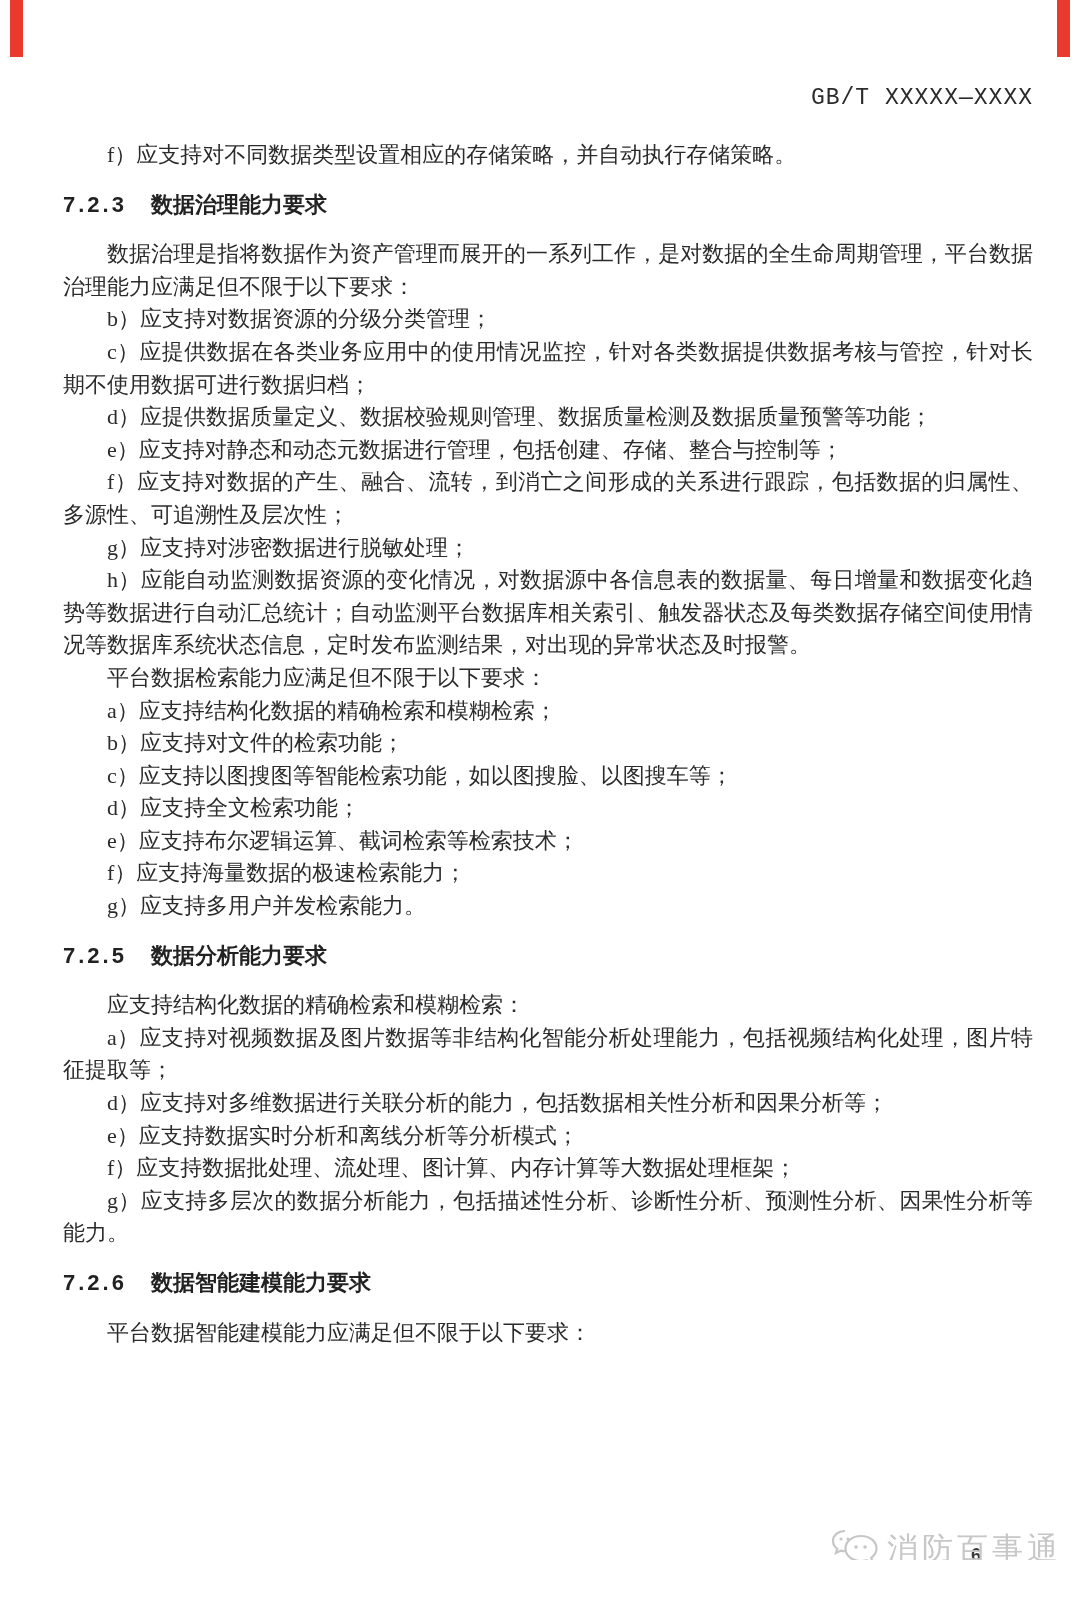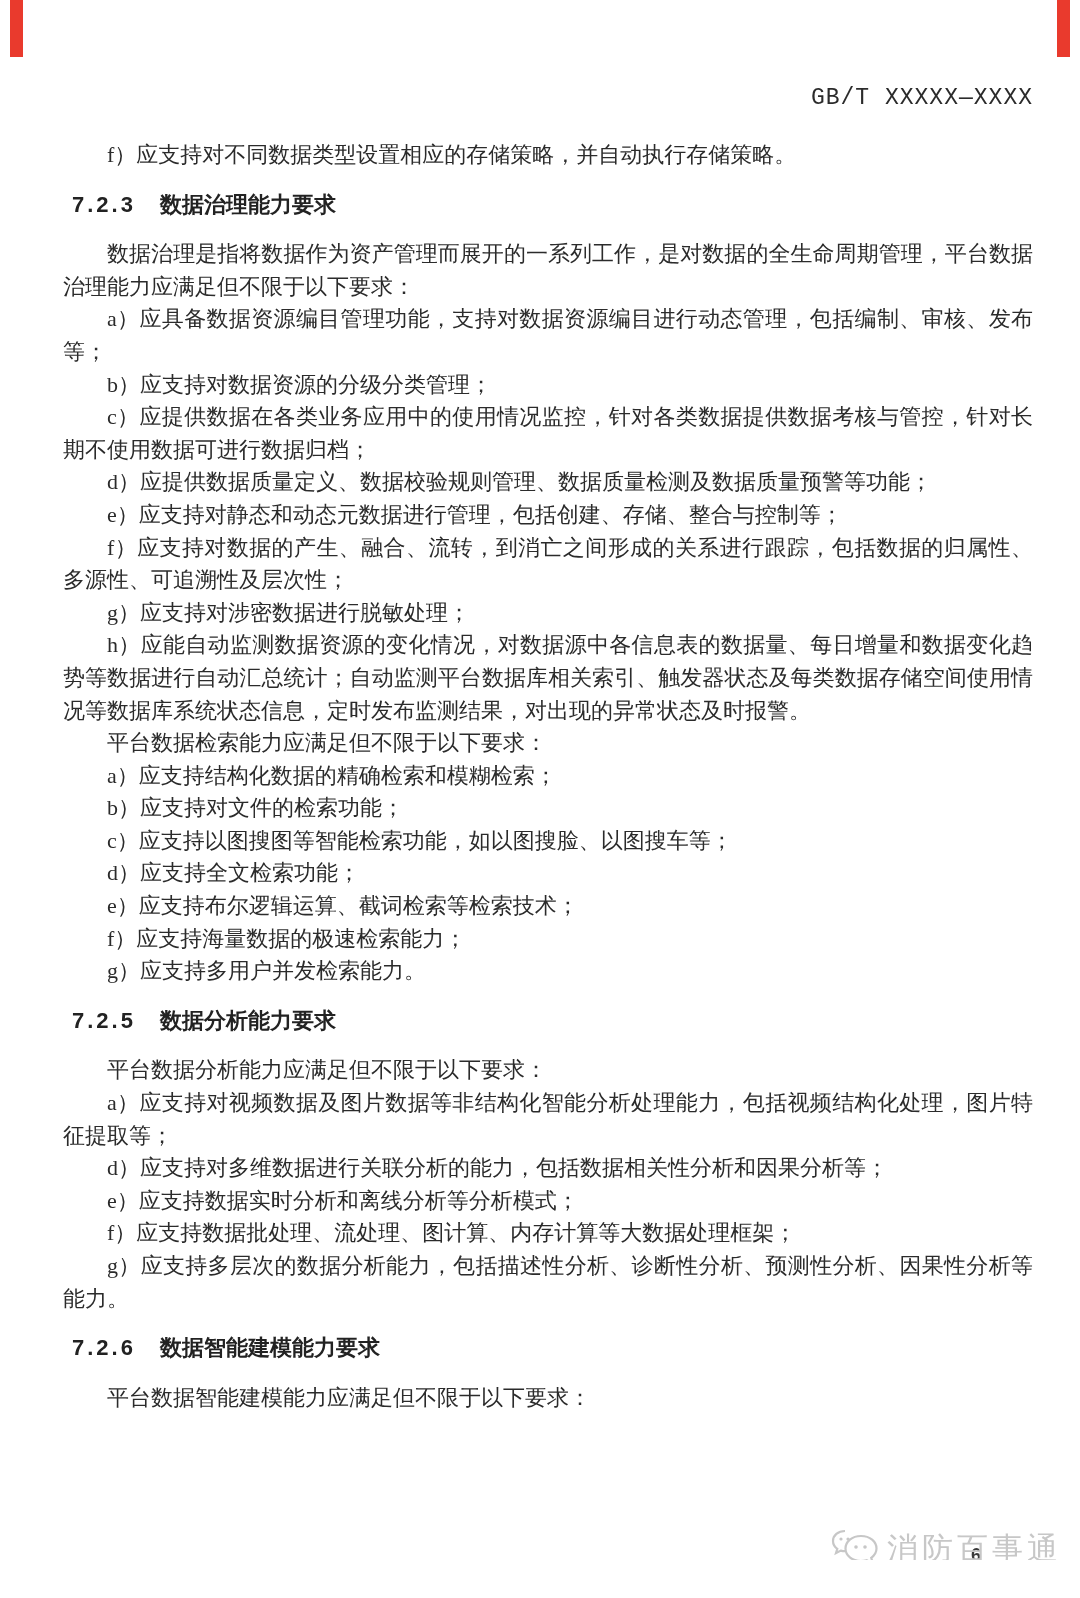--- a/index.html
+++ b/index.html
@@ -45,21 +45,21 @@
     right: 47px;
   }
   .doc-body p {
     font-size: 22px;
     line-height: 32.6px;
     text-indent: 44px;
     text-align: justify;
     color: #2b2b2b;
   }
   .clause-heading {
-    margin: 17px 0 17px 9px;
+    margin: 17px 0 17px 0;
     font-family: "Liberation Sans", "DejaVu Sans", sans-serif;
     font-size: 22px;
     line-height: 32.6px;
     font-weight: bold;
     color: #222222;
     white-space: nowrap;
   }
   .clause-number {
     display: inline-block;
     letter-spacing: 3px;
@@ -102,38 +102,37 @@
   <div class="edge-mark left"></div>
   <div class="edge-mark right"></div>
 
   <div class="doc-header">GB/T XXXXX—XXXX</div>
 
   <div class="doc-body">
 
   <p>f）应支持对不同数据类型设置相应的存储策略，并自动执行存储策略。</p>
       <div class="clause-heading"><span class="clause-number">7.2.3</span><span class="clause-title">数据治理能力要求</span></div>
       <p>数据治理是指将数据作为资产管理而展开的一系列工作，是对数据的全生命周期管理，平台数据治理能力应满足但不限于以下要求：</p>
-      <p>a）应具备数据资源编目管理功能，支持对数据资源编目进行动态管理，包括编制、审核、发布等；</p>
       <p>b）应支持对数据资源的分级分类管理；</p>
       <p>c）应提供数据在各类业务应用中的使用情况监控，针对各类数据提供数据考核与管控，针对长期不使用数据可进行数据归档；</p>
       <p>d）应提供数据质量定义、数据校验规则管理、数据质量检测及数据质量预警等功能；</p>
       <p>e）应支持对静态和动态元数据进行管理，包括创建、存储、整合与控制等；</p>
       <p>f）应支持对数据的产生、融合、流转，到消亡之间形成的关系进行跟踪，包括数据的归属性、多源性、可追溯性及层次性；</p>
       <p>g）应支持对涉密数据进行脱敏处理；</p>
       <p>h）应能自动监测数据资源的变化情况，对数据源中各信息表的数据量、每日增量和数据变化趋势等数据进行自动汇总统计；自动监测平台数据库相关索引、触发器状态及每类数据存储空间使用情况等数据库系统状态信息，定时发布监测结果，对出现的异常状态及时报警。</p>
       <p>平台数据检索能力应满足但不限于以下要求：</p>
       <p>a）应支持结构化数据的精确检索和模糊检索；</p>
       <p>b）应支持对文件的检索功能；</p>
       <p>c）应支持以图搜图等智能检索功能，如以图搜脸、以图搜车等；</p>
       <p>d）应支持全文检索功能；</p>
       <p>e）应支持布尔逻辑运算、截词检索等检索技术；</p>
       <p>f）应支持海量数据的极速检索能力；</p>
       <p>g）应支持多用户并发检索能力。</p>
       <div class="clause-heading"><span class="clause-number">7.2.5</span><span class="clause-title">数据分析能力要求</span></div>
-      <p>平台数据分析能力应满足但不限于以下要求：</p>
+      <p>应支持结构化数据的精确检索和模糊检索：</p>
       <p>a）应支持对视频数据及图片数据等非结构化智能分析处理能力，包括视频结构化处理，图片特征提取等；</p>
       <p>d）应支持对多维数据进行关联分析的能力，包括数据相关性分析和因果分析等；</p>
       <p>e）应支持数据实时分析和离线分析等分析模式；</p>
       <p>f）应支持数据批处理、流处理、图计算、内存计算等大数据处理框架；</p>
       <p>g）应支持多层次的数据分析能力，包括描述性分析、诊断性分析、预测性分析、因果性分析等能力。</p>
       <div class="clause-heading"><span class="clause-number">7.2.6</span><span class="clause-title">数据智能建模能力要求</span></div>
       <p>平台数据智能建模能力应满足但不限于以下要求：</p>
     </div>
 
   <div class="page-number-badge">6</div>

